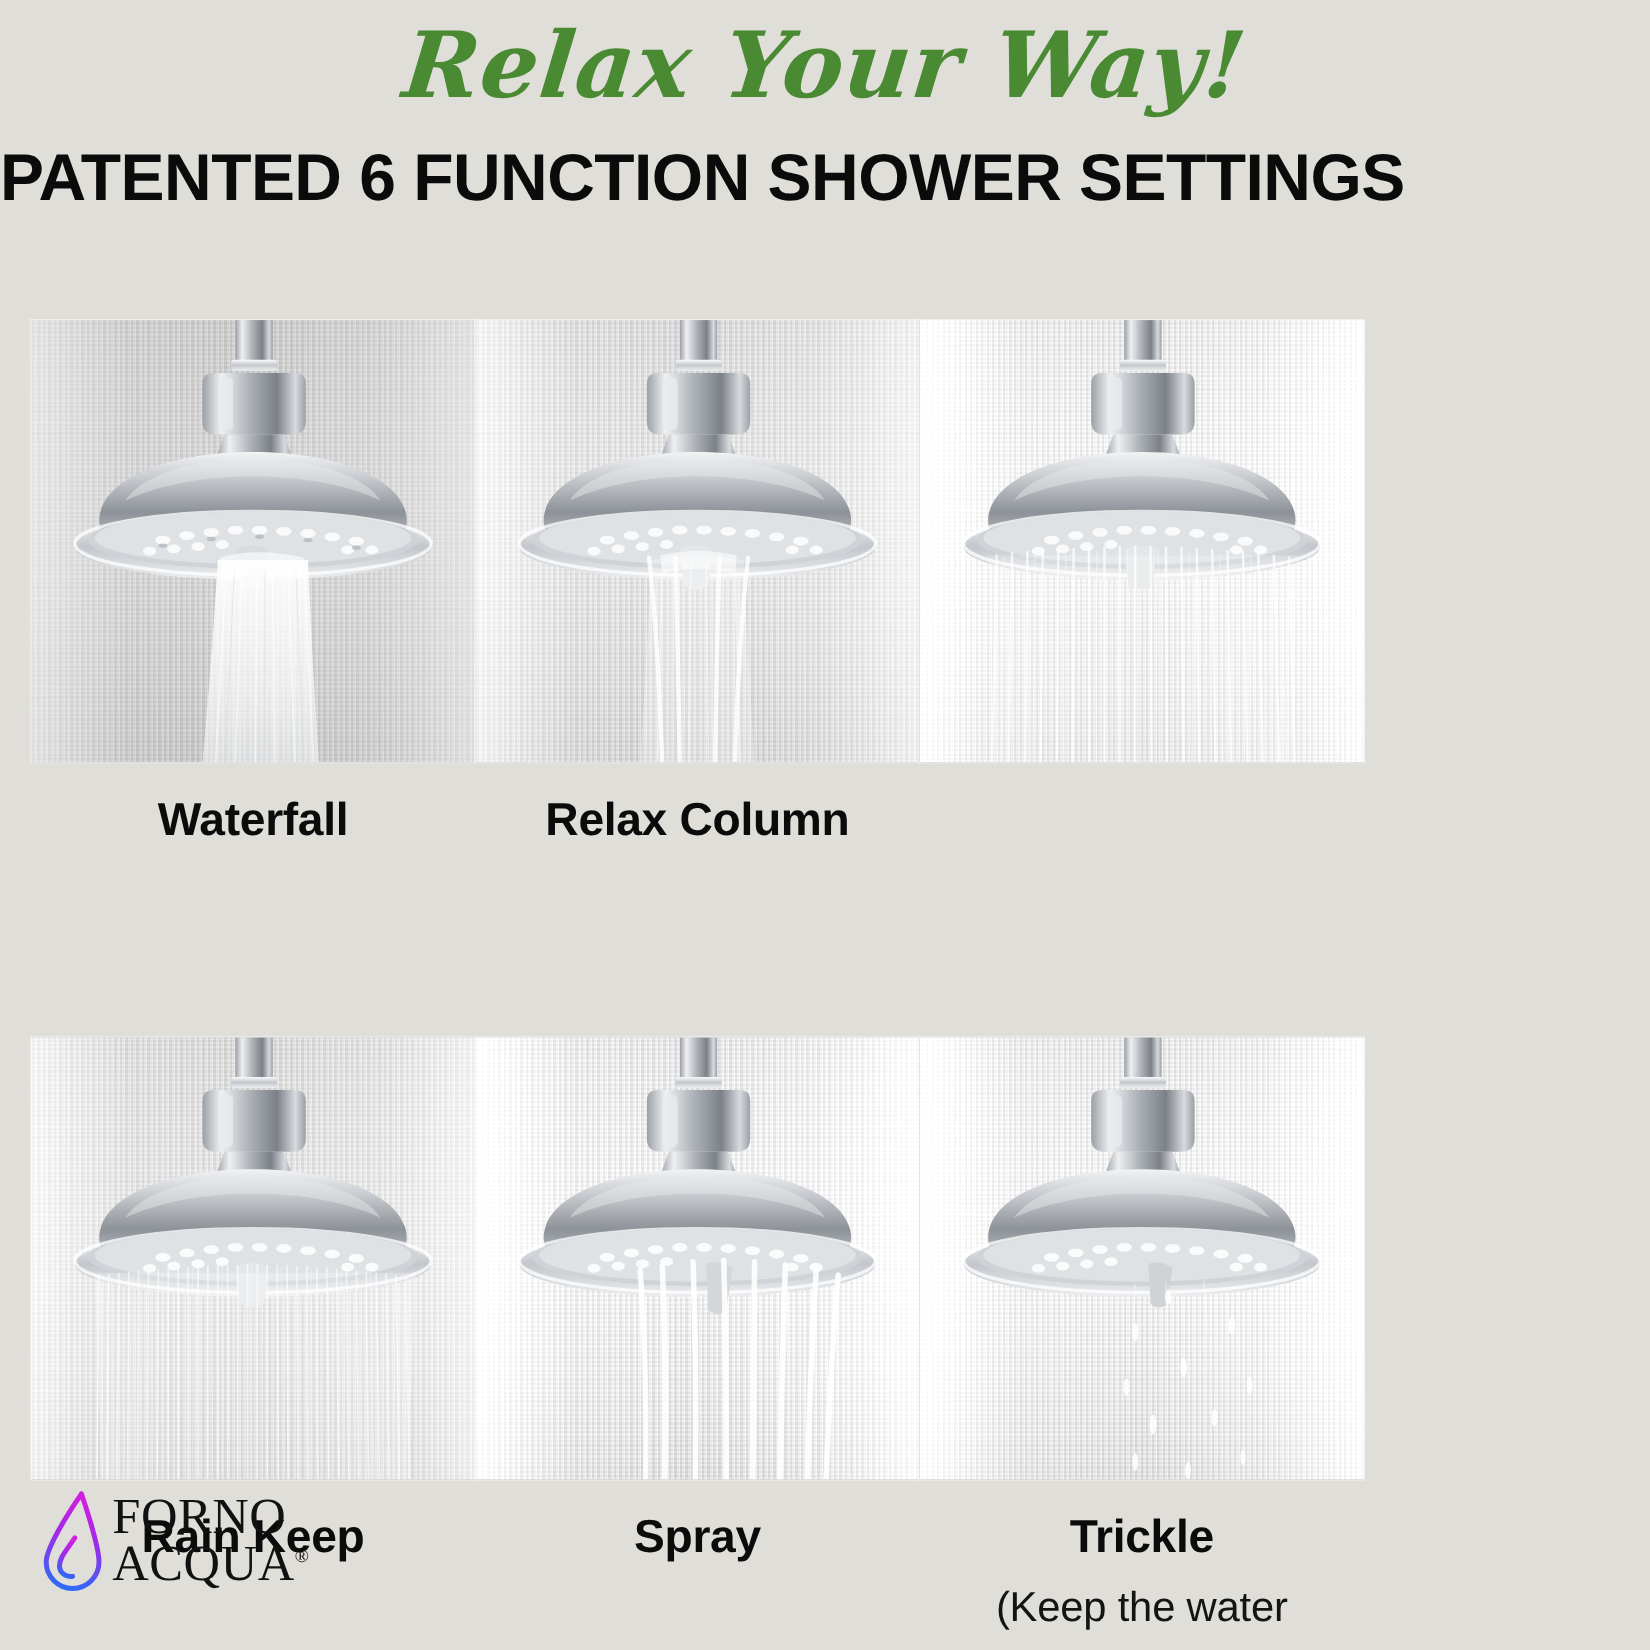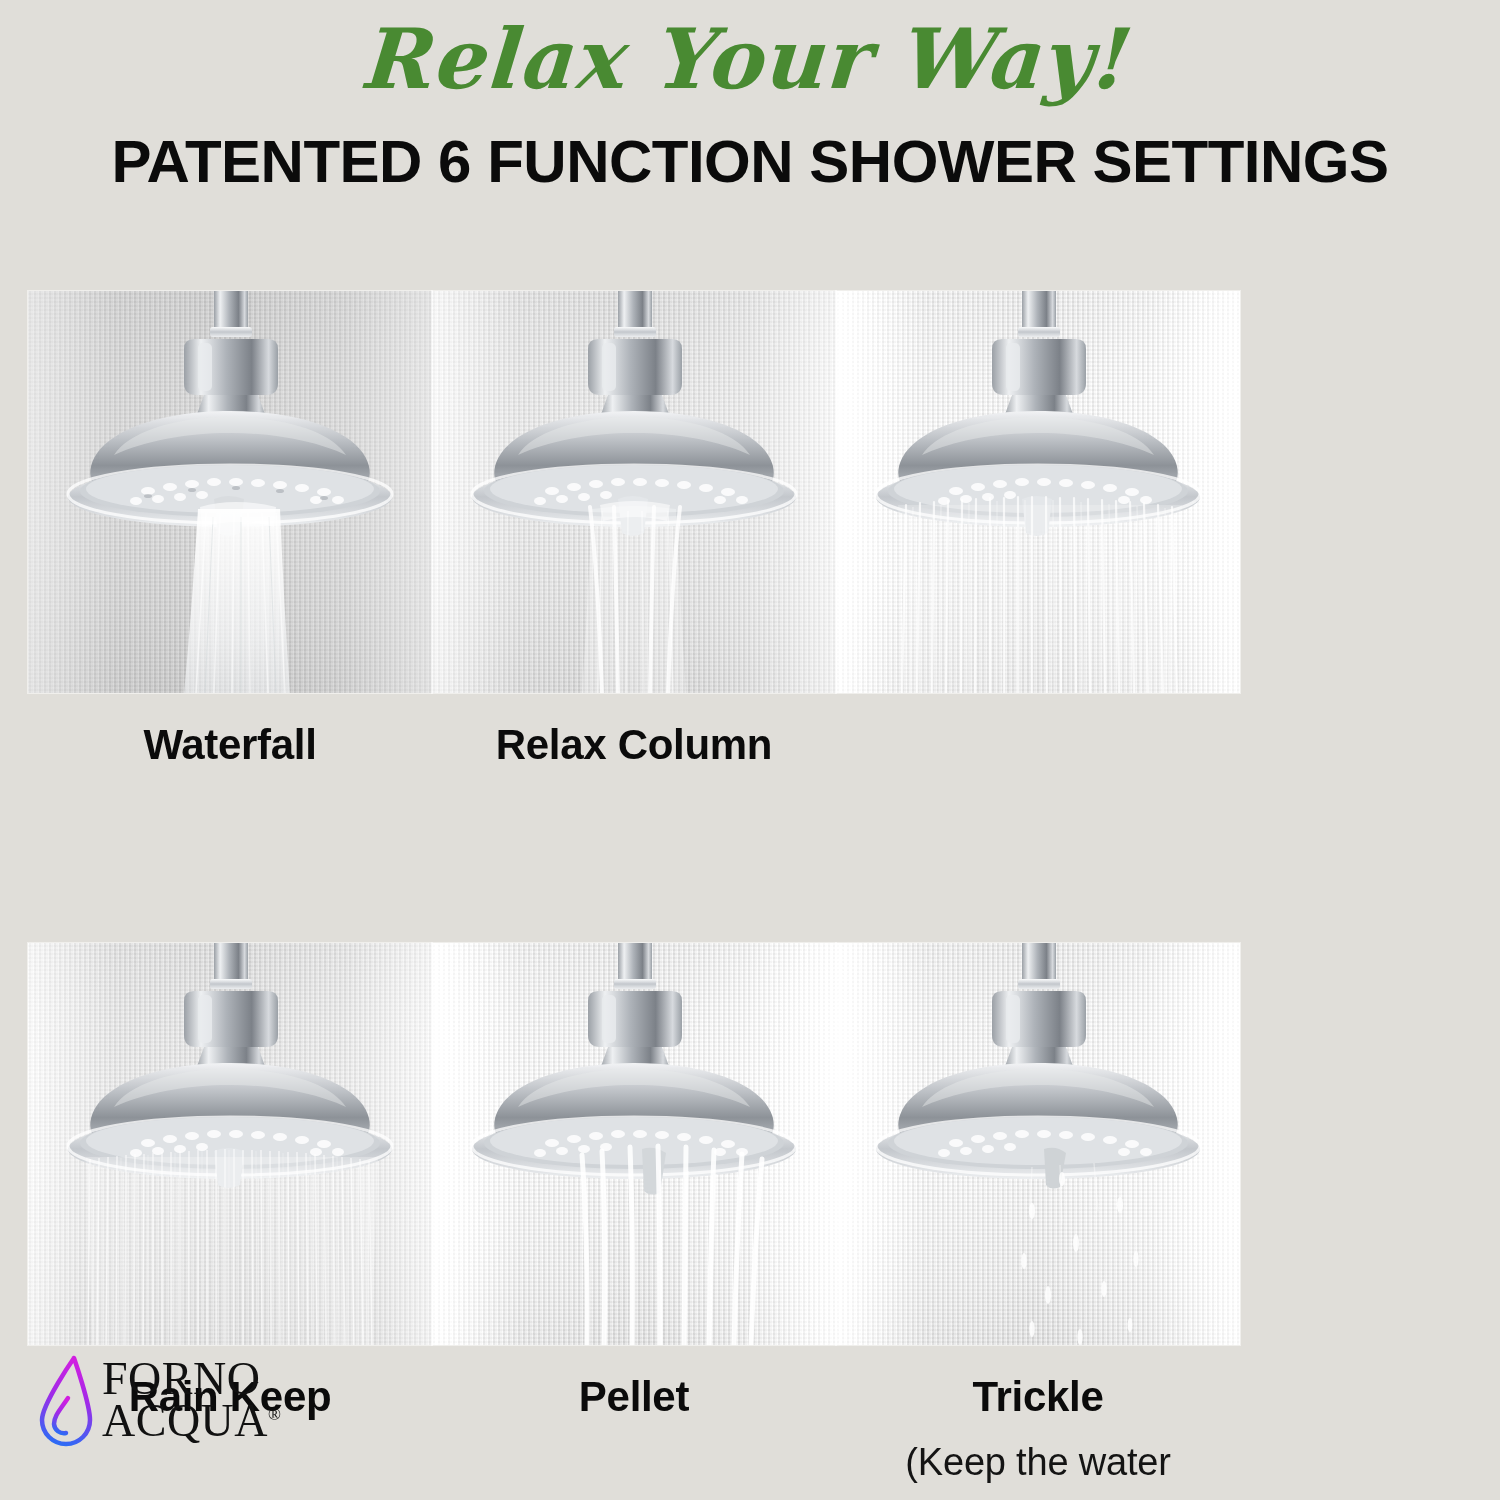--- a/index.html
+++ b/index.html
@@ -20,21 +20,20 @@
     font-style:italic;
     font-weight:700;
     font-size:83px;
     letter-spacing:1px;
     color:#498a32;
     transform:skewX(-6deg);
     line-height:1;
   }
   .main-title{
     position:absolute;left:0;right:0;top:132px;
-    text-align:center;
     font-weight:700;
     font-size:60px;
     letter-spacing:-0.5px;
     color:#0b0b0b;
     line-height:1;
   }
 
   
   .grid{
     position:absolute;left:28px;top:291px;width:1436px;
@@ -587,21 +586,21 @@
               <g stroke="#ffffff" stroke-opacity=".45" stroke-width="2" fill="none">
                 <path d="M172 230 q4 60 2 172"></path>
                   <path d="M200 228 q3 60 2 174"></path>
                 <path d="M228 227 q2 60 2 175"></path>
                   <path d="M256 228 q-1 60 -2 174"></path>
                 <path d="M284 231 q-3 60 -5 171"></path>
               </g>
             </svg>
           </div>
         </div>
-        <div class="label">Pellet</div>
+        <div class="label">Spray</div>
       </div>
 
       <div class="cell">
         <div class="tile">
           <div class="wall lighter"></div>
           <div class="svgwrap">
             <svg viewBox="0 0 404 402" preserveAspectRatio="none">
                 <defs>
                 <linearGradient id="mtl" x1="0" y1="0" x2="0" y2="1">
                   <stop offset="0" stop-color="#f2f3f5"></stop>

